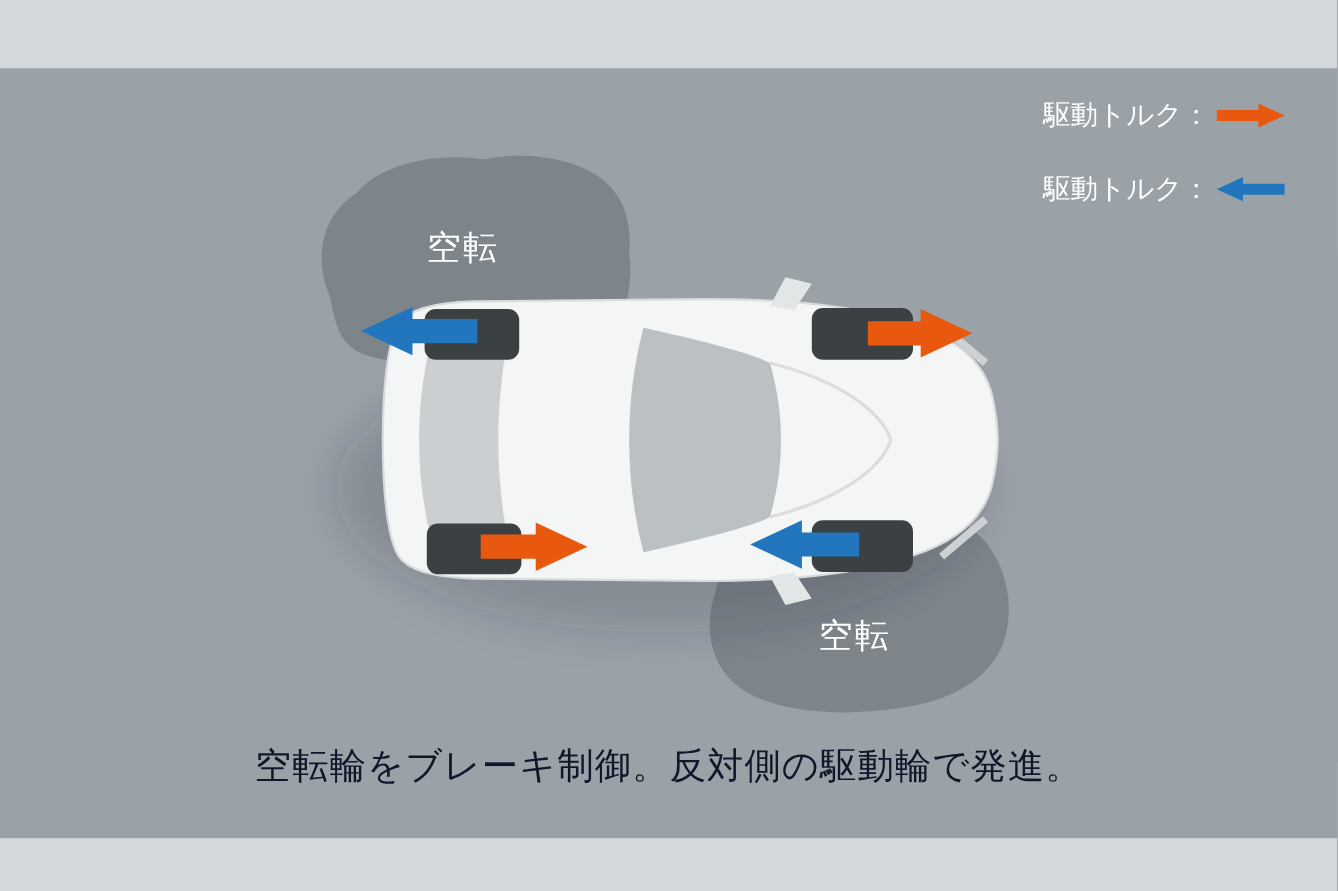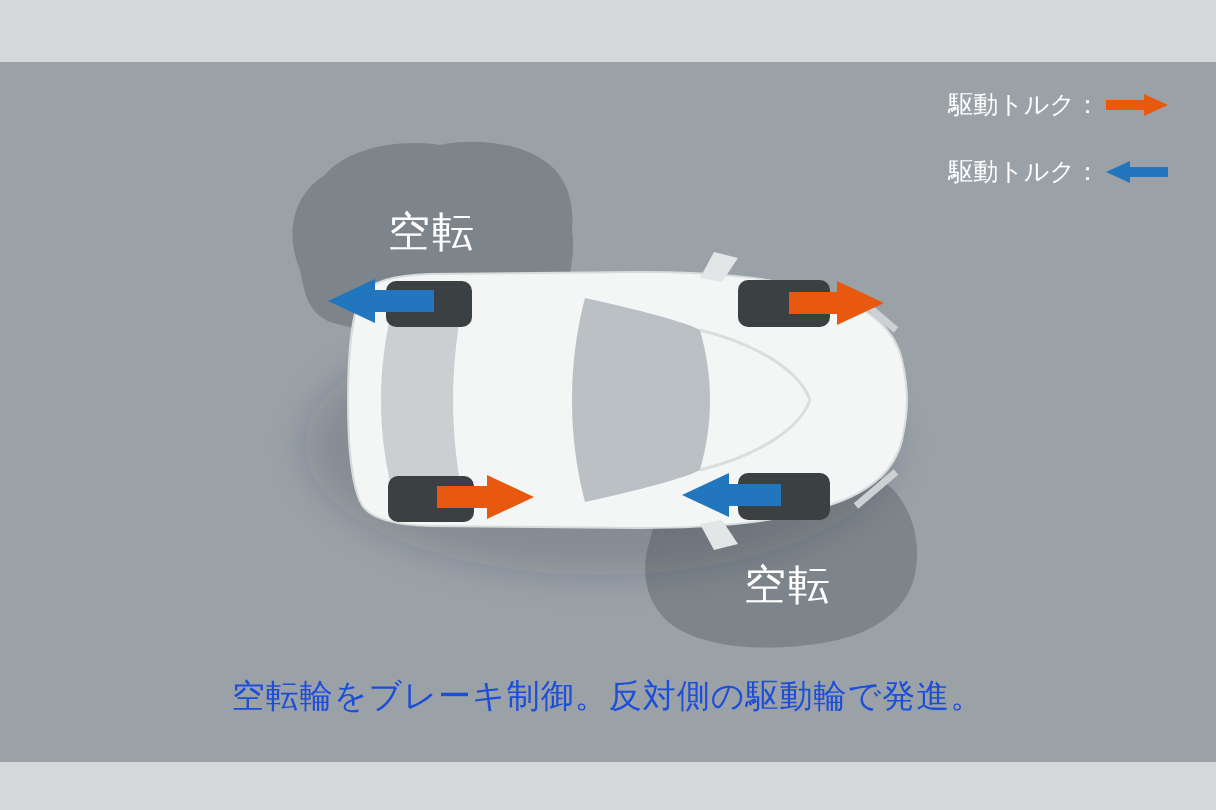--- a/index.html
+++ b/index.html
@@ -26,27 +26,27 @@
   .legend{
     position:absolute;right:48px;top:88px;
     display:flex;flex-direction:column;gap:34px;
   }
   .legend-row{
     display:flex;align-items:center;justify-content:flex-end;gap:6px;
     color:#ffffff;font-size:25px;
   }
   .legend-row svg{display:block;}
   .slip-label{
-    position:absolute;color:#ffffff;font-size:42px;letter-spacing:2px;
+    position:absolute;color:#ffffff;font-size:31px;letter-spacing:2px;
   }
   .slip-label.rear{left:388px;top:204px;}
   .slip-label.front{left:744px;top:557px;}
   .caption{
     position:absolute;left:0;right:0;top:674px;
-    text-align:center;color:#1d4ed8;font-size:33px;letter-spacing:1px;
+    text-align:center;color:#0f172a;font-size:33px;letter-spacing:1px;
   }
 </style>
 </head>
 <body>
 
 <div class="stage">
 
   <div class="main-panel"></div>
 
   <svg class="scene" viewBox="0 0 1216 810">

